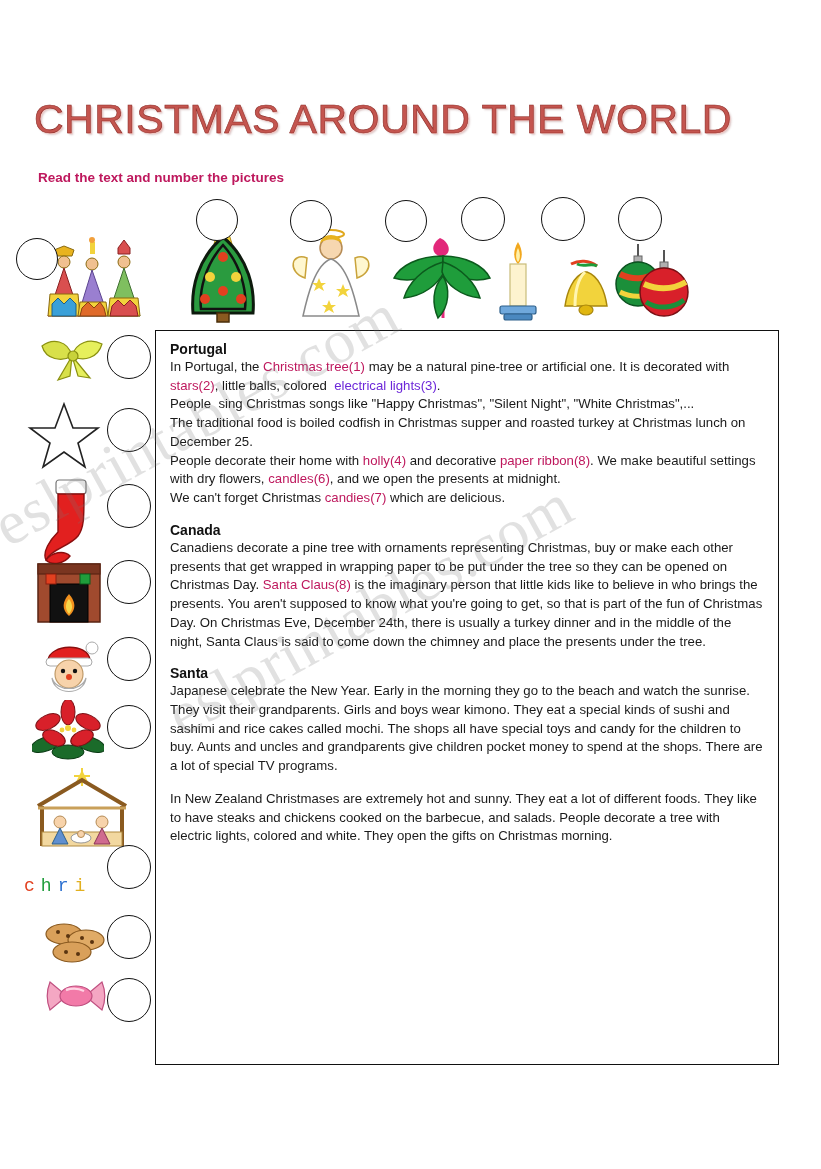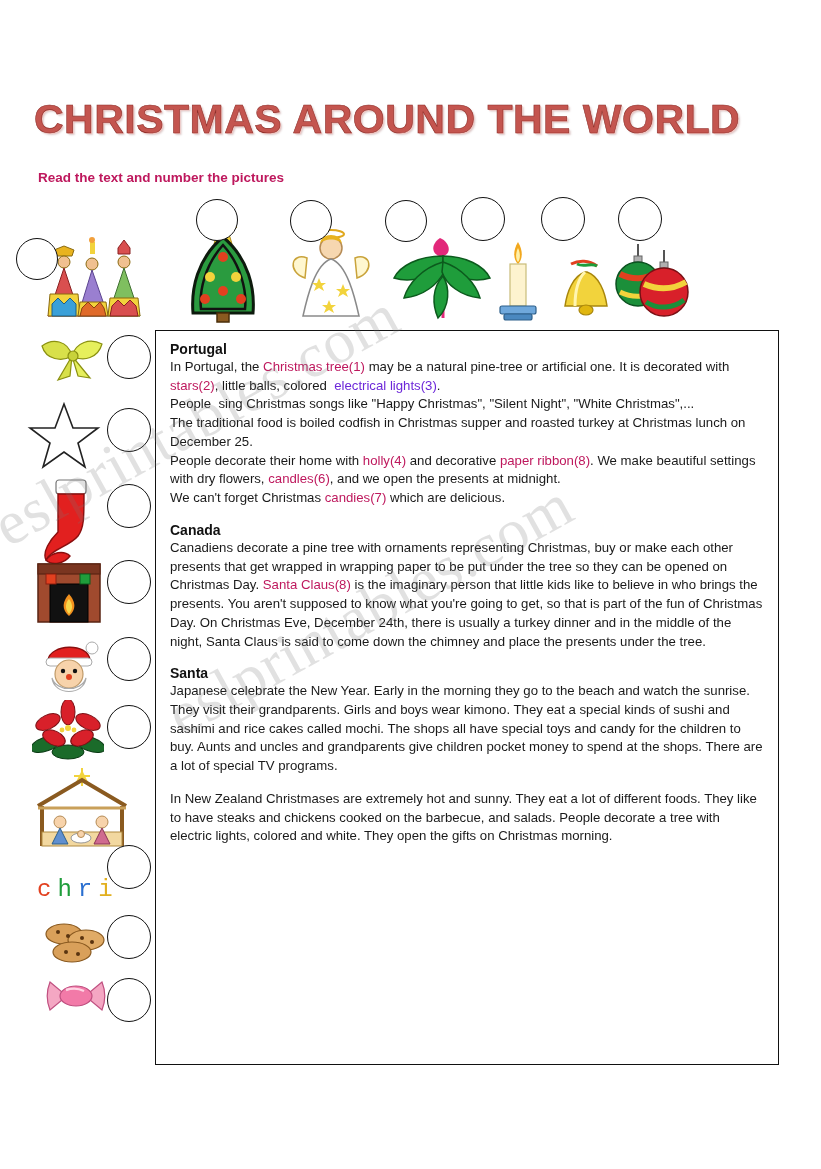--- a/index.html
+++ b/index.html
@@ -45,21 +45,21 @@
     top: 250px;
   }
 
   
   .title {
     position: absolute;
     left: 34px;
     top: 96px;
     font-family: "Liberation Sans", sans-serif;
     font-size: 41px;
-    font-weight: bold;
+    font-weight: normal;
     color: #c4554f;
     letter-spacing: 0.5px;
     text-shadow: 1px 1px 0 #f3c6c2, 2px 2px 2px rgba(120,40,40,0.25);
     -webkit-text-stroke: 0.6px #8d2d28;
   }
 
   .instruction {
     position: absolute;
     left: 38px;
     top: 170px;
@@ -105,24 +105,24 @@
   }
   .sec-body.last { margin-bottom: 0; }
   .kw { color: #be185d; }
   .kw2 { color: #6d28d9; }
 
   
   .art { position: absolute; z-index: 10; }
 
   .chriword {
     position: absolute;
-    left: 37px;
+    left: 24px;
     top: 876px;
     font-family: "Liberation Mono", monospace;
-    font-size: 24px;
+    font-size: 18px;
     letter-spacing: 6px;
     z-index: 12;
   }
 </style>
 </head>
 <body>
 
 <div class="page">
 
   <div class="watermark">

